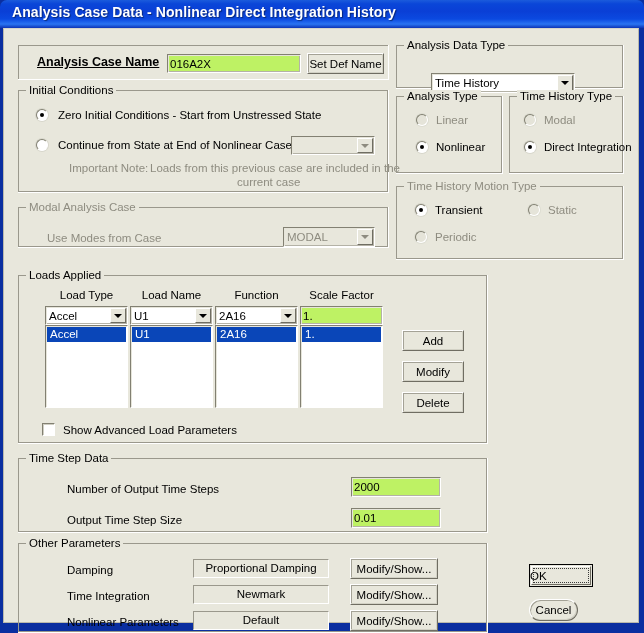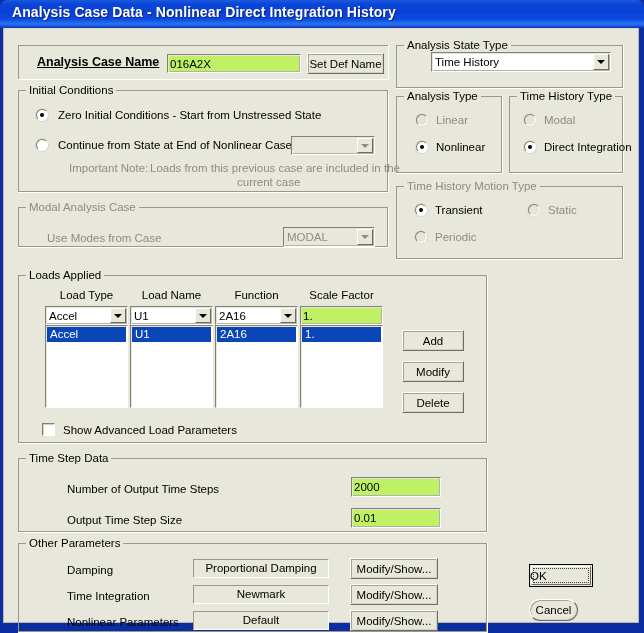--- a/index.html
+++ b/index.html
@@ -339,23 +339,23 @@
 
       <div class="combo disabled" style="left:264px; top:19px; width:92px; height:20px;">
         <span class="combo-text">MODAL</span>
         <span class="combo-btn">
             <span class="arrow"></span>
           </span>
       </div>
     </div>
 
     <div class="group" style="left:392px; top:16px; width:228px; height:44px;">
-      <div class="group-title">Analysis State Type</div>
-
-      <div class="combo" style="left:34px; top:6px; width:180px; height:20px;">
+      <div class="group-title">Analysis Data Type</div>
+
+      <div class="combo" style="left:34px; top:27px; width:144px; height:20px;">
         <span class="combo-text">Time History</span>
         <span class="combo-btn">
             <span class="arrow"></span>
           </span>
       </div>
     </div>
 
     <div class="group" style="left:392px; top:67px; width:107px; height:78px;">
       <div class="group-title">Analysis Type</div>
 

